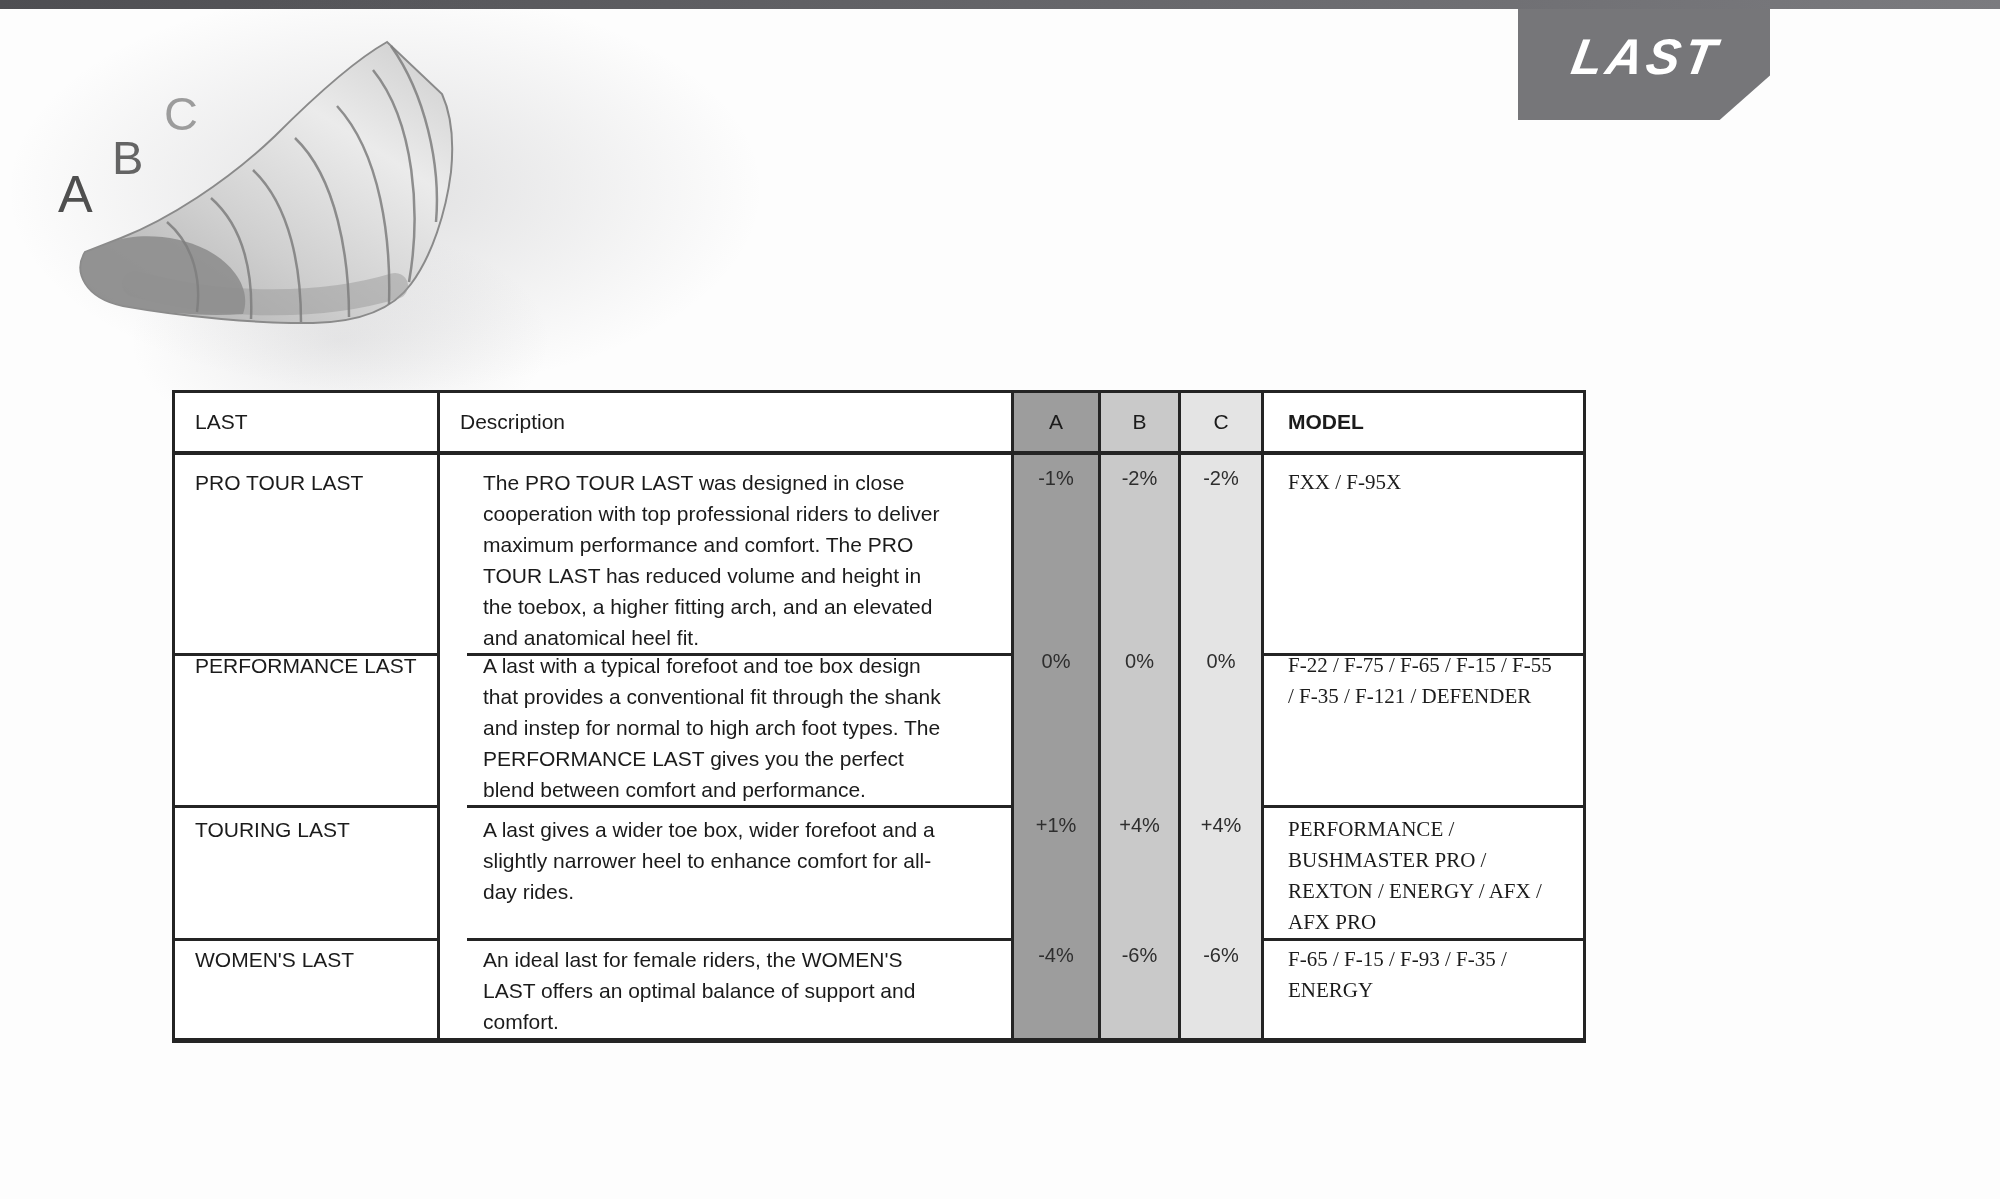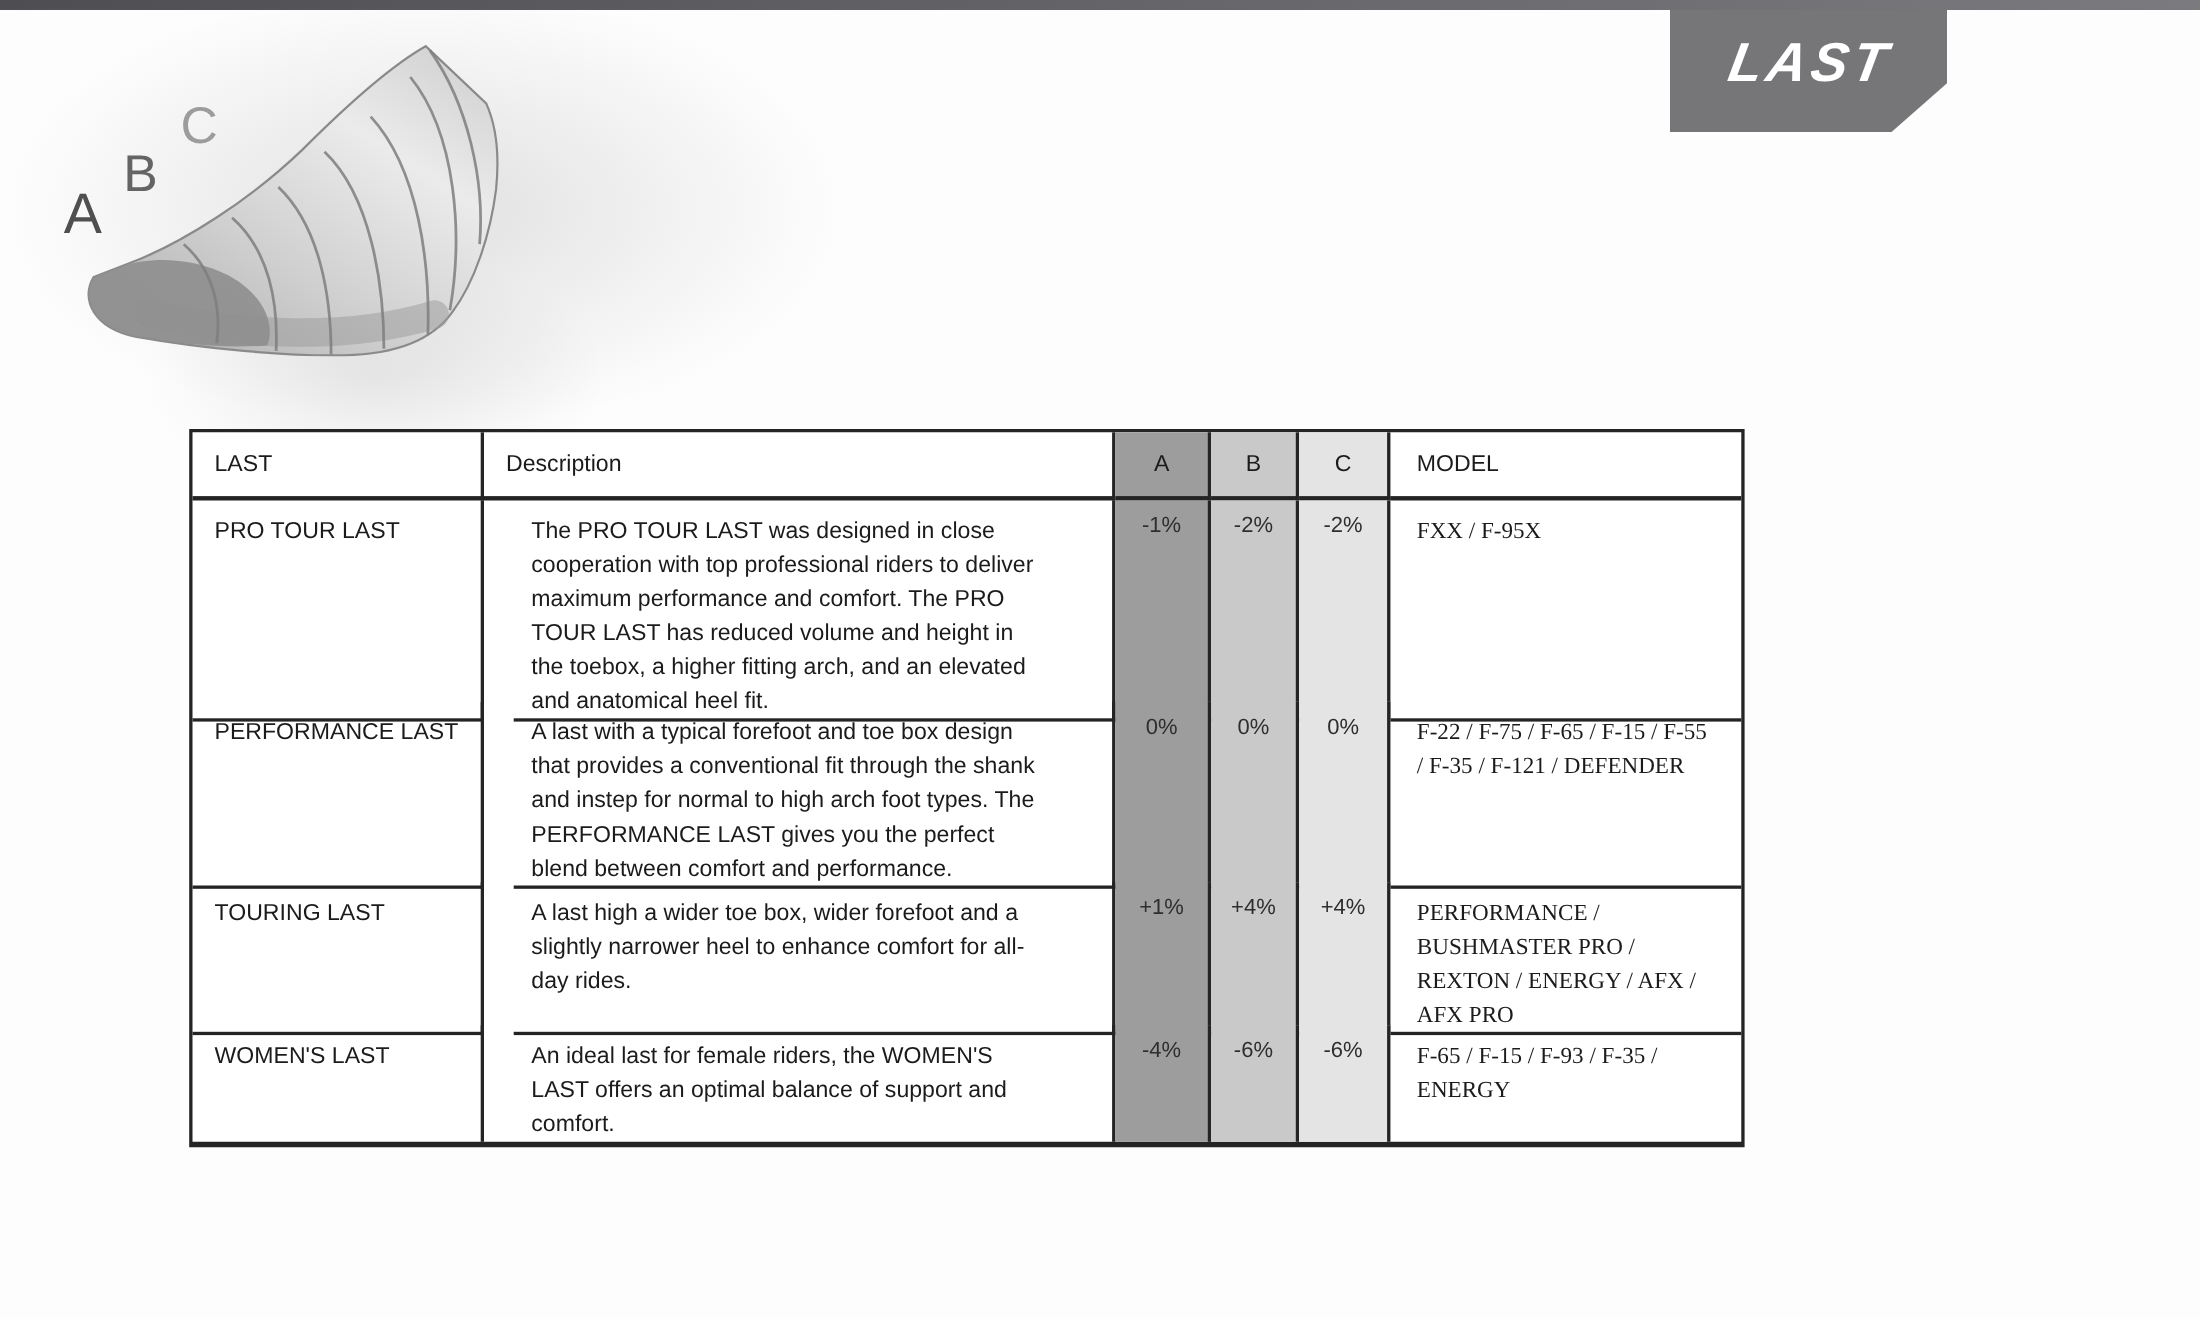--- a/index.html
+++ b/index.html
@@ -57,21 +57,21 @@
   .tr > div { box-sizing:border-box; border-right:3px solid var(--line); border-bottom:3px solid var(--line); }
   .tr > div:last-child { border-right:none; }
   .tr.rlast > div { border-bottom:none; }
   .tr.head { height:62px; }
   .tr.head > div { border-bottom-width:4px; }
   .r1 { height:183px; } .r2 { height:164px; } .r3 { height:130px; } .r4 { height:106px; }
 
   .hc { display:flex; align-items:center; font-size:21px; }
   .hc.pad { padding-left:20px; }
   .hc.center { justify-content:center; }
-  .hc.model { padding-left:24px; }
+  .hc.model { padding-left:24px;font-weight:bold; }
 
   .name-cell { padding:16px 10px 0 20px; font-size:21px; }
   .desc-cell { padding:12px 58px 0 16px; font-size:21px; line-height:31px;margin-left:27px; }
   .val-cell  { text-align:center; padding-top:12px; font-size:20px; color:#2e2e2e; }
   .model-cell{ padding:12px 26px 0 24px; font-size:21px; line-height:31px;font-family:Liberation Serif, serif; }
 </style>
 </head>
 <body>
 
 <div class="page">
@@ -138,21 +138,21 @@
       <div class="name-cell">PERFORMANCE LAST</div>
       <div class="desc-cell">A last with a typical forefoot and toe box design that provides a conventional fit through the shank and instep for normal to high arch foot types. The PERFORMANCE LAST gives you the perfect blend between comfort and performance.</div>
       <div class="val-cell" style="background-color: rgb(157, 157, 157);">0%</div>
       <div class="val-cell" style="background-color: rgb(201, 201, 201);">0%</div>
       <div class="val-cell" style="background-color: rgb(228, 228, 228);">0%</div>
       <div class="model-cell">F-22 / F-75 / F-65 / F-15 / F-55 / F-35 / F-121 / DEFENDER</div>
     </div>
 
     <div class="tr r3">
       <div class="name-cell">TOURING LAST</div>
-      <div class="desc-cell">A last high a wider toe box, wider forefoot and a slightly narrower heel to enhance comfort for all-day rides.</div>
+      <div class="desc-cell">A last gives a wider toe box, wider forefoot and a slightly narrower heel to enhance comfort for all-day rides.</div>
       <div class="val-cell" style="background-color: rgb(157, 157, 157);">+1%</div>
       <div class="val-cell" style="background-color: rgb(201, 201, 201);">+4%</div>
       <div class="val-cell" style="background-color: rgb(228, 228, 228);">+4%</div>
       <div class="model-cell">PERFORMANCE / BUSHMASTER PRO / REXTON / ENERGY / AFX / AFX PRO</div>
     </div>
 
     <div class="tr r4 rlast">
       <div class="name-cell">WOMEN'S LAST</div>
       <div class="desc-cell">An ideal last for female riders, the WOMEN'S LAST offers an optimal balance of support and comfort.</div>
       <div class="val-cell" style="background-color: rgb(157, 157, 157);">-4%</div>

